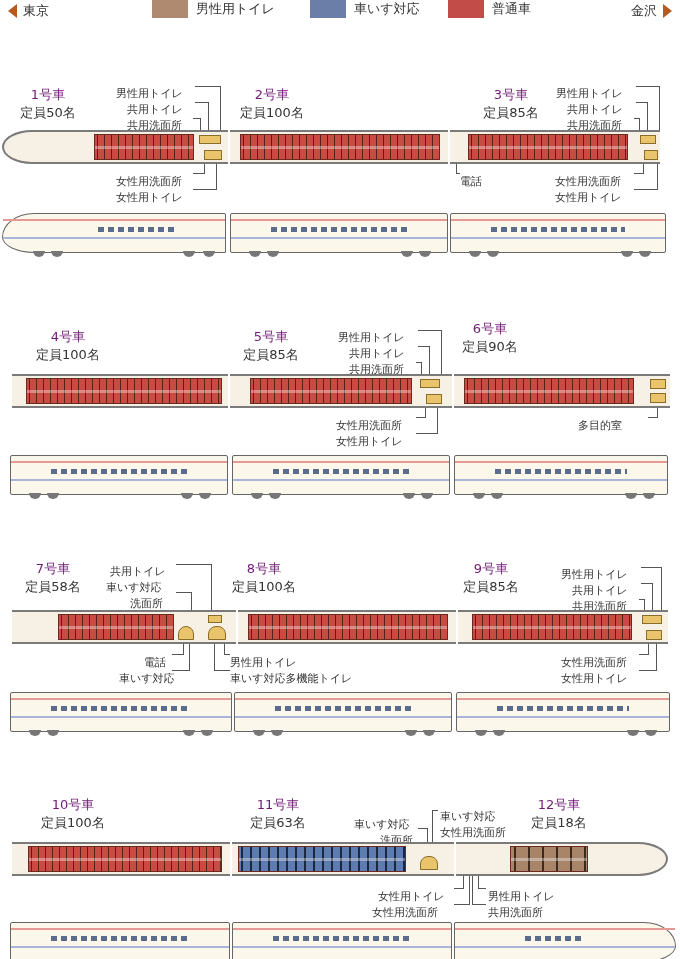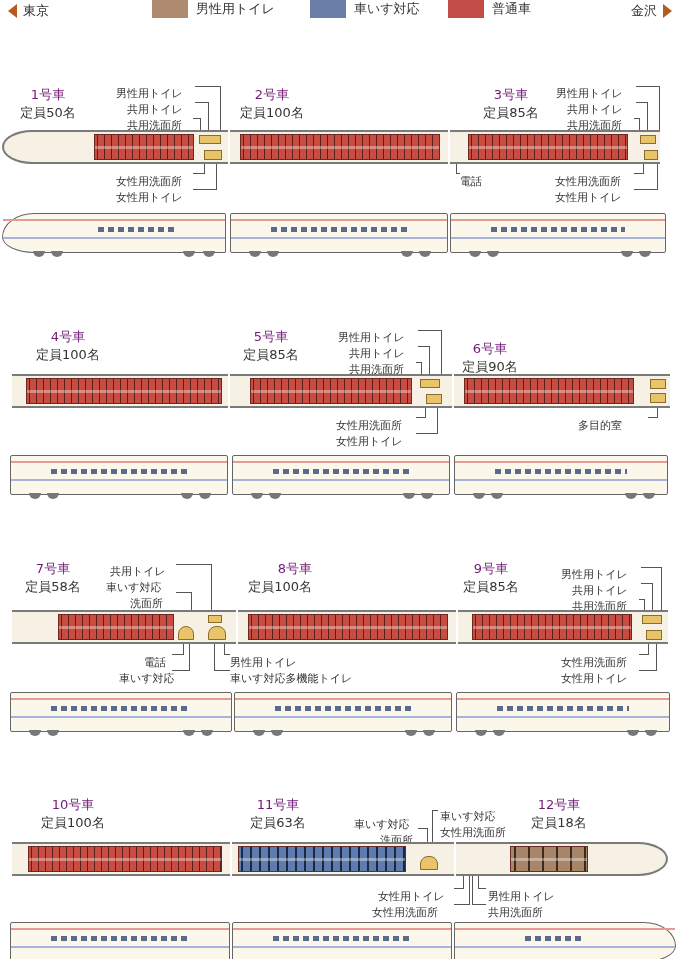--- a/index.html
+++ b/index.html
@@ -132,21 +132,21 @@
   </div>
 
 <div class="car-title" style="left:28px;top:328px;width:80px;">
   <div class="num">4号車</div>
   <div class="cap">定員100名</div>
 </div>
 <div class="car-title" style="left:236px;top:328px;width:70px;">
   <div class="num">5号車</div>
   <div class="cap">定員85名</div>
 </div>
-<div class="car-title" style="left:455px;top:340px;width:70px;">
+<div class="car-title" style="left:455px;top:320px;width:70px;">
   <div class="num">6号車</div>
   <div class="cap">定員90名</div>
 </div>
 
 <span class="lbl" style="left:338px;top:323px;">男性用トイレ</span>
 <span class="lbl" style="left:349px;top:339px;">共用トイレ</span>
 <span class="lbl" style="left:349px;top:355px;">共用洗面所</span>
 <span class="lbl" style="left:336px;top:411px;">女性用洗面所</span>
 <span class="lbl" style="left:336px;top:427px;">女性用トイレ</span>
 <span class="lbl" style="left:578px;top:411px;">多目的室</span>
@@ -190,21 +190,21 @@
     <div class="wheel" style="left:18px"></div>
     <div class="wheel" style="left:36px"></div>
     <div class="wheel" style="left:170px"></div>
     <div class="wheel" style="left:188px"></div>
   </div>
 
 <div class="car-title" style="left:18px;top:560px;width:70px;">
   <div class="num">7号車</div>
   <div class="cap">定員58名</div>
 </div>
-<div class="car-title" style="left:232px;top:560px;width:80px;text-align:right;">
+<div class="car-title" style="left:224px;top:560px;width:80px;">
   <div class="num">8号車</div>
   <div class="cap">定員100名</div>
 </div>
 <div class="car-title" style="left:456px;top:560px;width:70px;">
   <div class="num">9号車</div>
   <div class="cap">定員85名</div>
 </div>
 
 <span class="lbl" style="left:110px;top:557px;">共用トイレ</span>
 <span class="lbl" style="left:106px;top:573px;">車いす対応</span>

